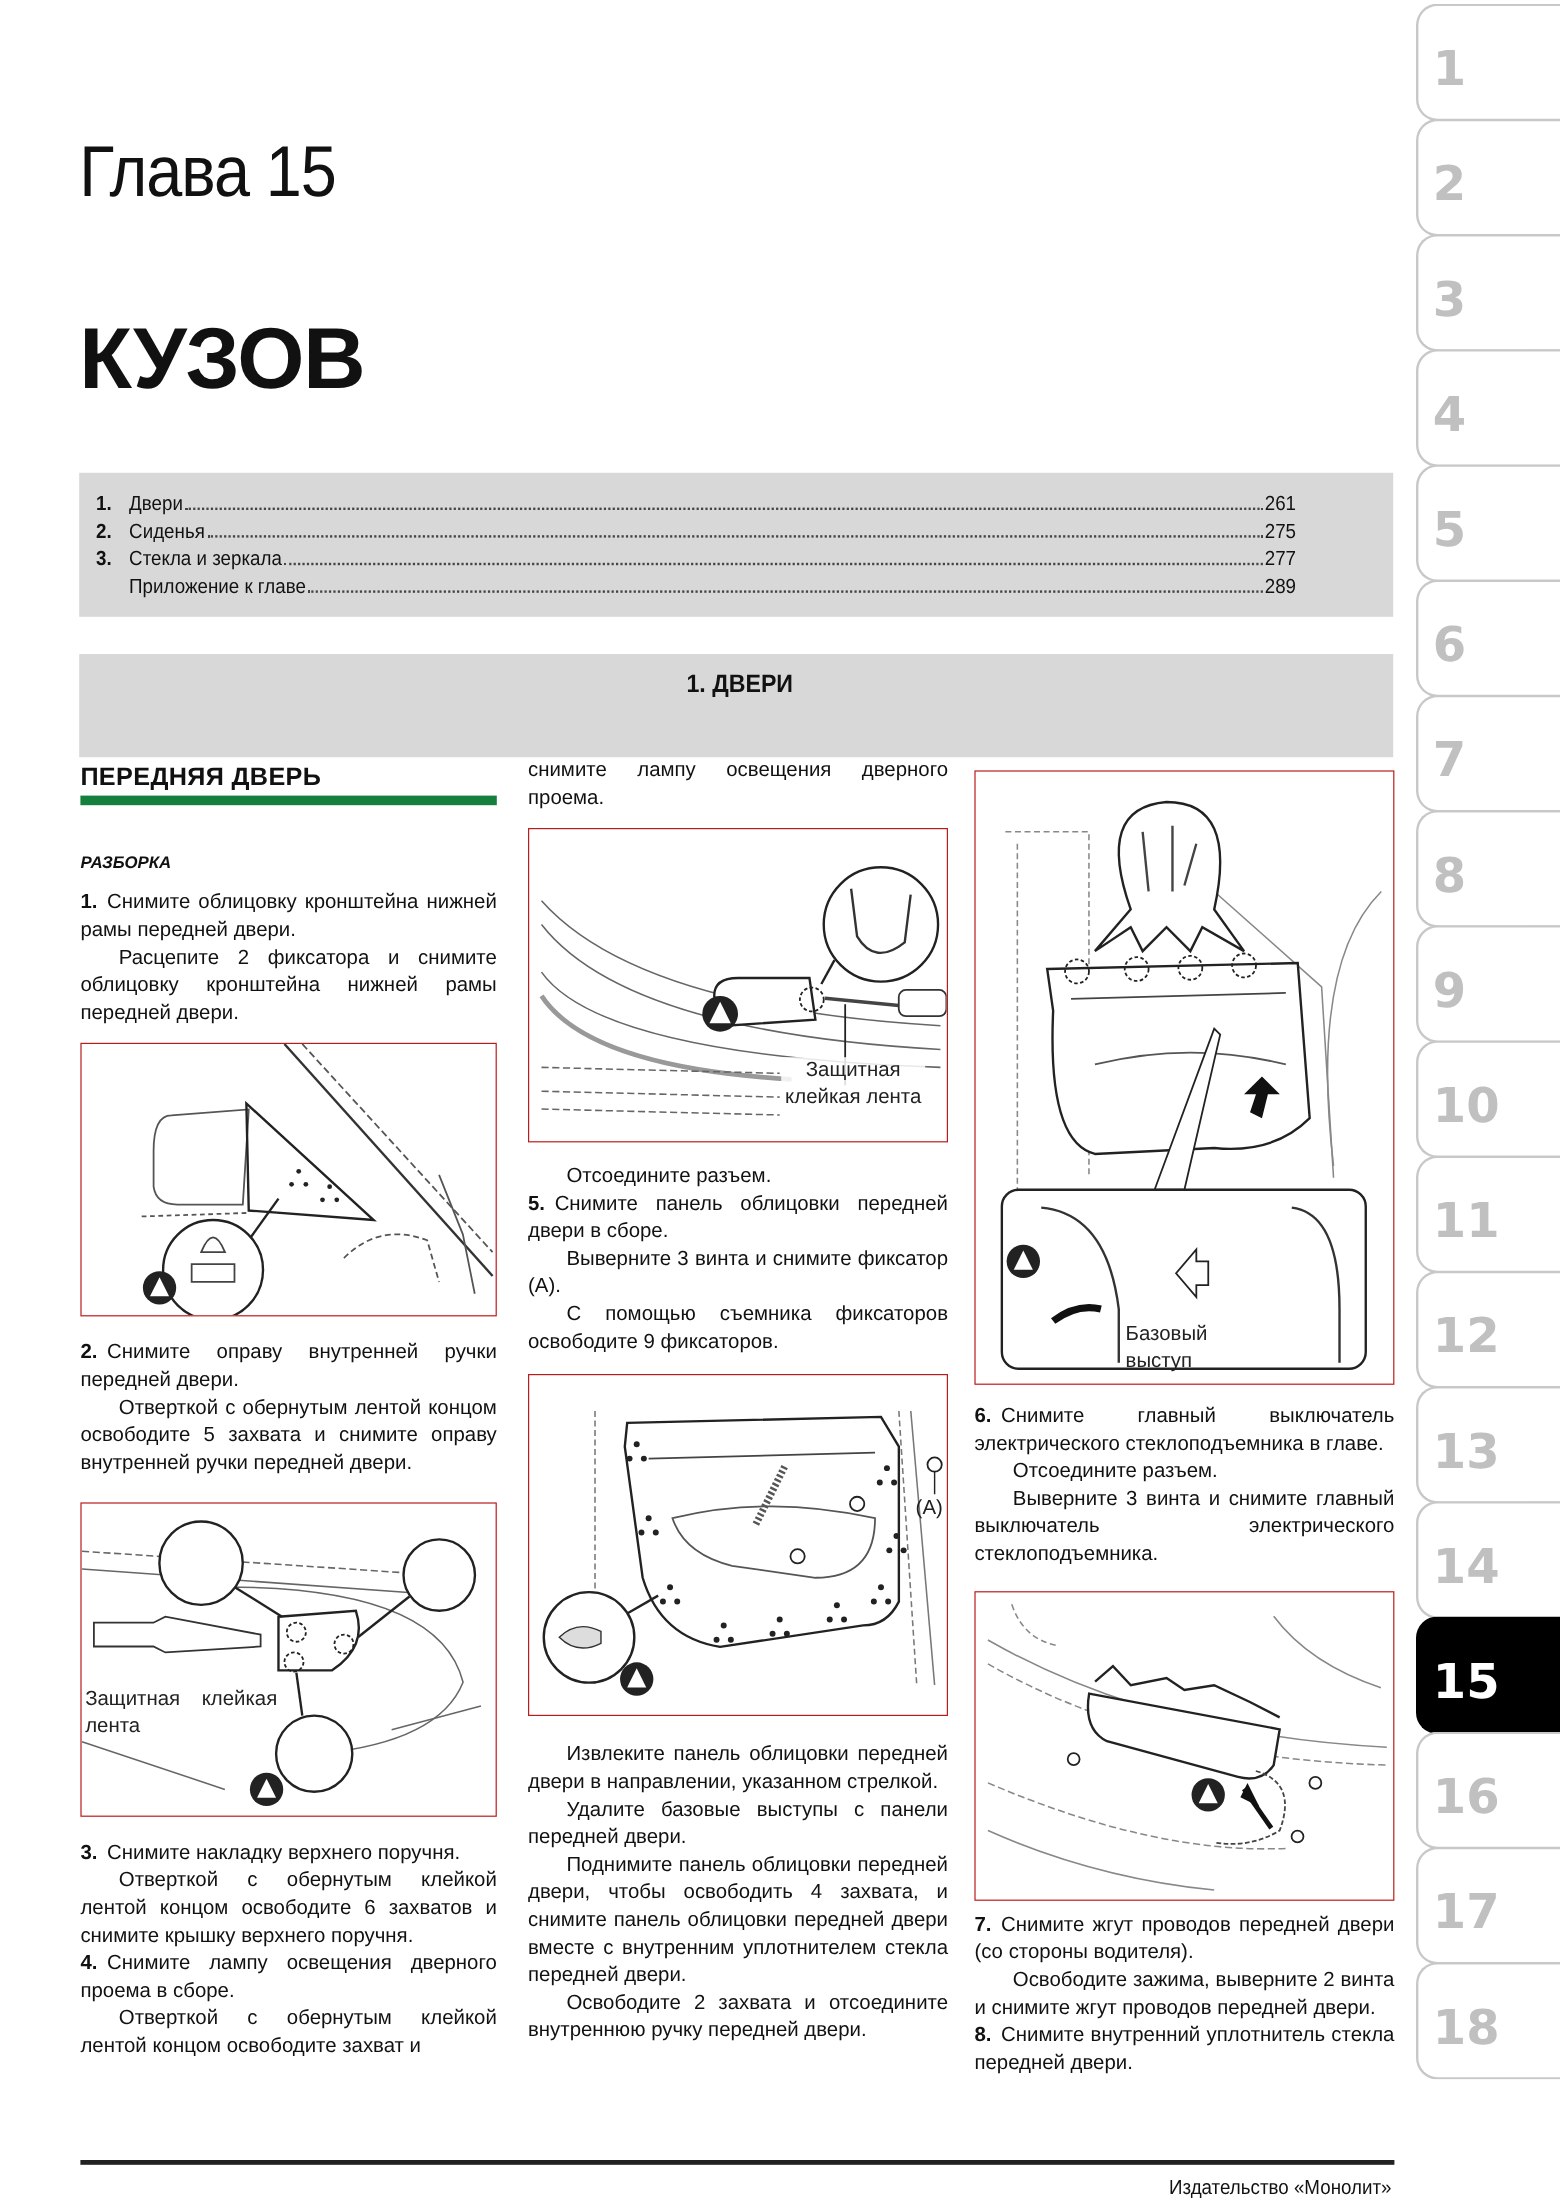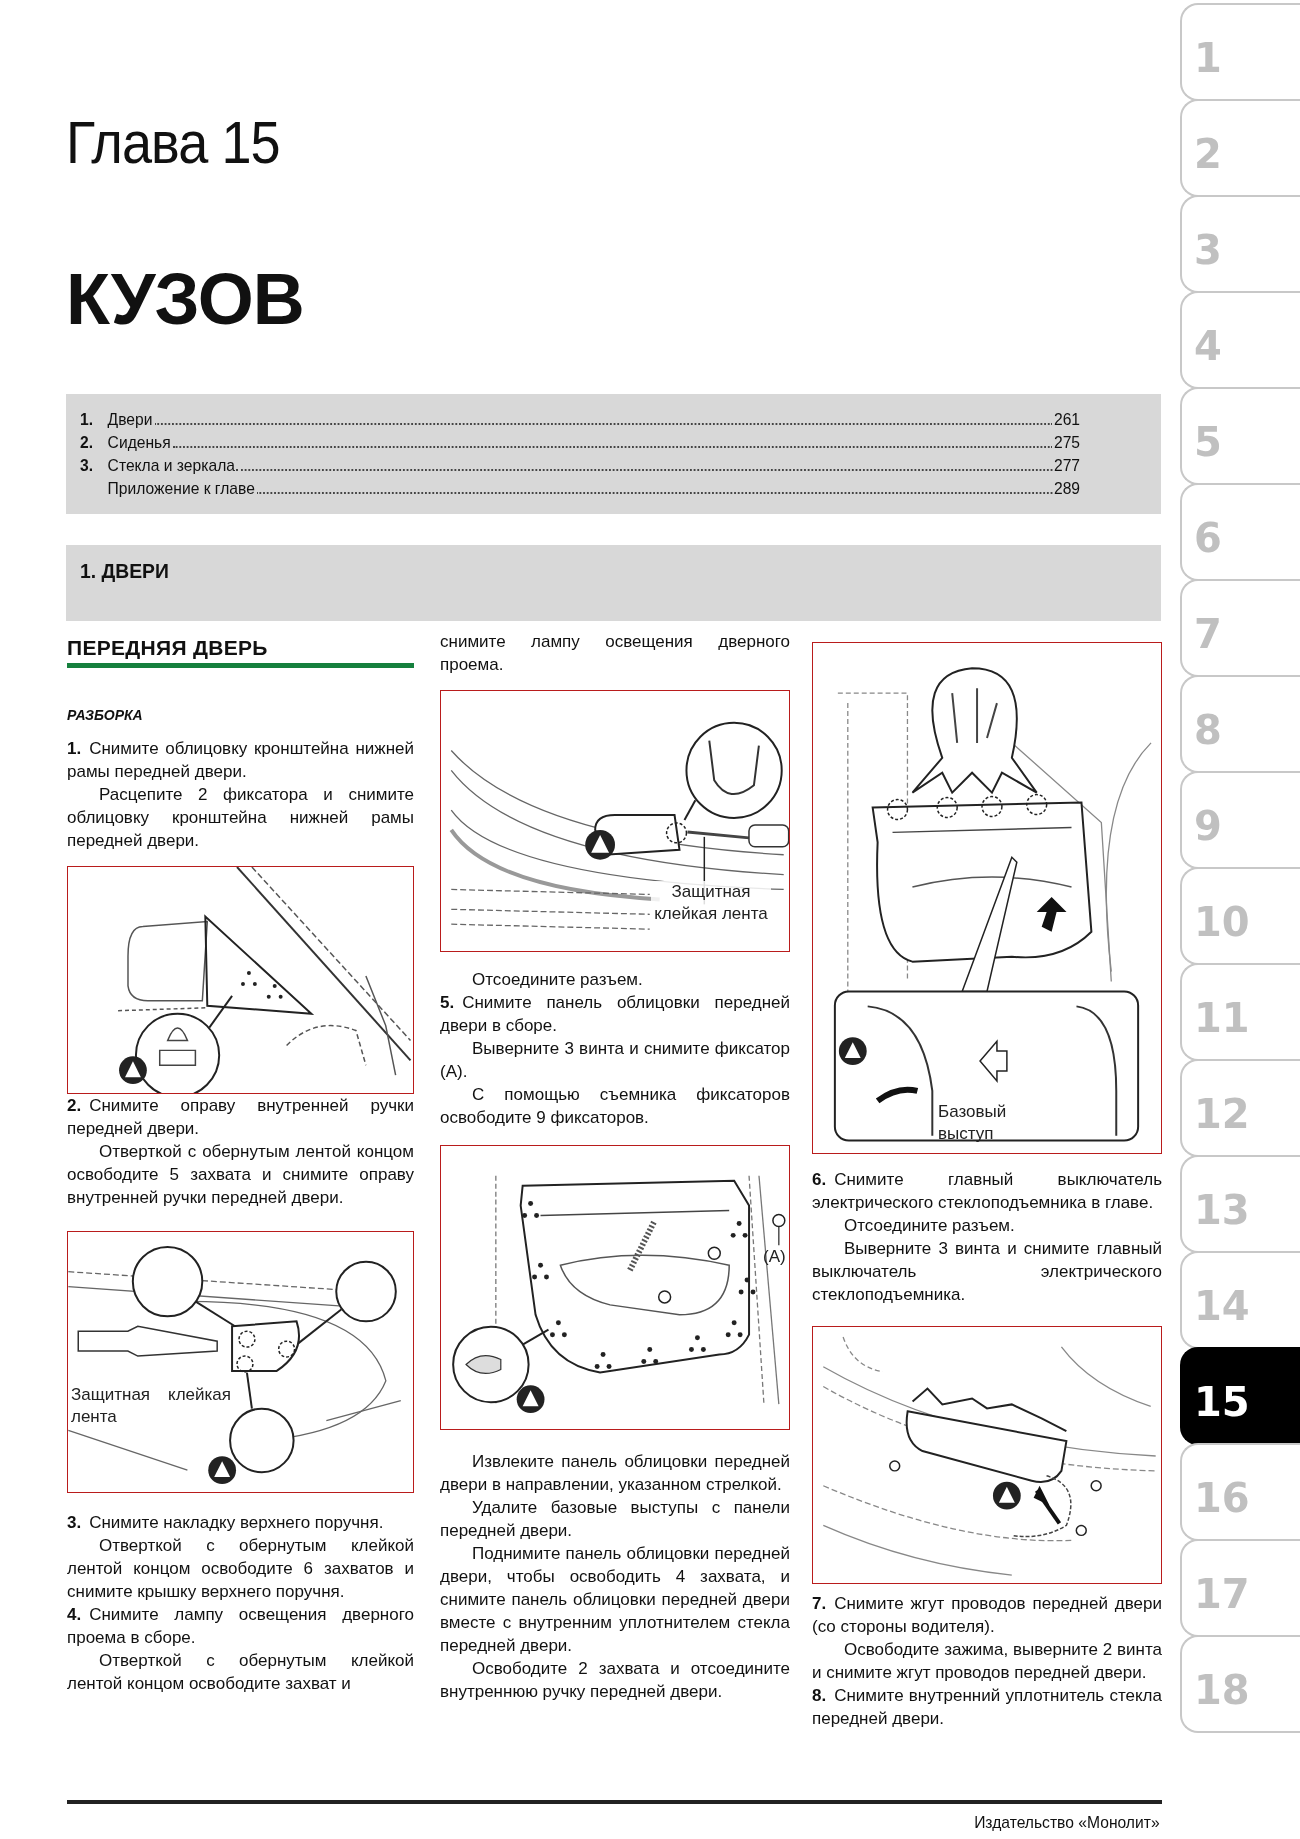--- a/index.html
+++ b/index.html
@@ -9,29 +9,29 @@
   .chapter-label { position: absolute; left: 66px; top: 108px; font-size: 60px; font-weight: 400; letter-spacing: -1px; transform: scaleX(0.9); transform-origin: left; }
   .chapter-title { position: absolute; left: 66px; top: 258px; font-size: 72px; font-weight: 700; letter-spacing: -1px; }
 
   .toc { position: absolute; left: 66px; top: 394px; width: 1095px; height: 120px; background: #d8d8d8; padding: 14px 16px 0 14px; }
   .toc-row { display: flex; align-items: baseline; font-size: 17px; line-height: 23px; transform: scaleX(0.92); transform-origin: left; width: 1087px; }
   .toc-num { width: 30px; font-weight: 700; flex: none; }
   .toc-label { flex: none; white-space: nowrap; }
   .toc-dots { flex: 1; border-bottom: 2px dotted #444; margin: 0 2px 5px 2px; height: 1px; }
   .toc-page { flex: none; }
 
-  .section-header { position: absolute; left: 66px; top: 545px; width: 1095px; height: 76px; background: #d8d8d8; padding: 14px 0 0 14px; }
+  .section-header { position: absolute; left: 66px; top: 545px; width: 1095px; height: 86px; background: #d8d8d8; padding: 14px 0 0 14px; text-align: center; }
   .section-header span { font-size: 21px; font-weight: 700; display: inline-block; transform: scaleX(0.92); transform-origin: left; }
 
   .col { position: absolute; top: 630px; font-size: 17px; line-height: 23px; text-align: justify; }
   .col-1 { left: 67px; width: 347px; }
   .col-2 { left: 440px; width: 350px; }
   .col-3 { left: 812px; width: 350px; }
 
-  .subhead { font-size: 21px; font-weight: 700; padding-top: 6px; padding-bottom: 4px; border-bottom: 5px solid #15803d; letter-spacing: 0.3px; }
+  .subhead { font-size: 21px; font-weight: 700; padding-top: 6px; padding-bottom: 4px; border-bottom: 8px solid #15803d; letter-spacing: 0.3px; }
   .subhead2 { font-size: 14px; font-weight: 700; font-style: italic; margin-top: 36px; margin-bottom: 10px; }
   p.step { text-indent: 0; }
   p.step b { margin-right: 8px; }
   p.para { text-indent: 32px; }
 
   .figure { border: 1px solid #b91c1c; background: #fff; position: relative; overflow: hidden; }
   .figure svg { display: block; width: 100%; height: 100%; }
   .fig-caption { position: absolute; font-size: 17px; line-height: 22px; color: #222; background: rgba(255,255,255,0.85); }
 
   .tabs { position: absolute; left: 1180px; top: 5px; width: 130px; }
@@ -106,21 +106,21 @@
           <circle cx="214" cy="131" r="2"></circle>
       </g>
       <circle cx="110" cy="190" r="42" fill="#fff" stroke="#222" stroke-width="2"></circle>
       <path d="M142 162 L165 130" stroke="#222" stroke-width="2"></path>
       <path d="M100 175 Q110 150 120 175 Z M92 185 L128 185 L128 200 L92 200 Z" fill="none" stroke="#444" stroke-width="1.5"></path>
       <circle cx="65" cy="205" r="14" fill="#222"></circle>
       <path d="M57 212 L65 196 L73 212 Z" fill="#fff"></path>
     </svg>
   </div>
 
-  <p class="step" style=""><b>2.</b><span>Снимите оправу внутренней ручки передней двери.</span></p>
+  <p class="step" style="margin-top:18px;"><b>2.</b><span>Снимите оправу внутренней ручки передней двери.</span></p>
   <p class="para">Отверткой с обернутым лентой концом освободите 5 захвата и снимите оправу внутренней ручки передней двери.</p>
 
   <div class="figure" style="width:347px;height:262px;margin-top:22px;">
     <svg viewBox="0 0 347 262">
       <g fill="none" stroke="#666" stroke-width="1.3">
         <path d="M0 40 L300 60" stroke-dasharray="6 3"></path>
         <path d="M0 55 L280 75"></path>
         <path d="M120 70 Q300 70 320 150 Q300 200 200 210"></path>
         <path d="M0 200 L120 240"></path>
         <path d="M260 190 L335 170"></path>

